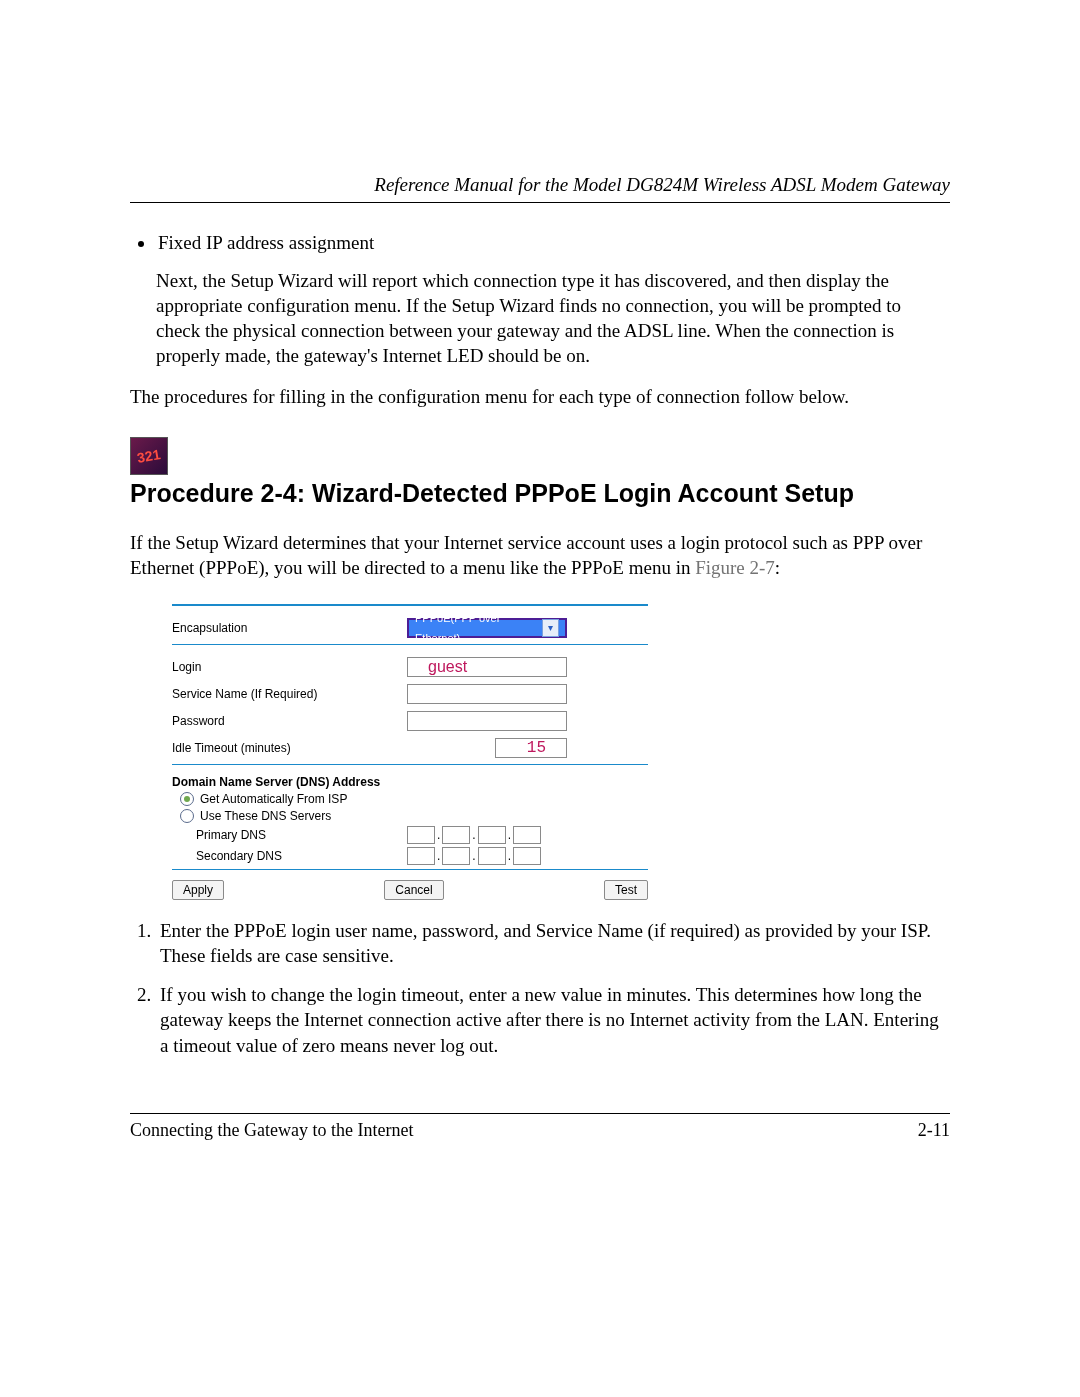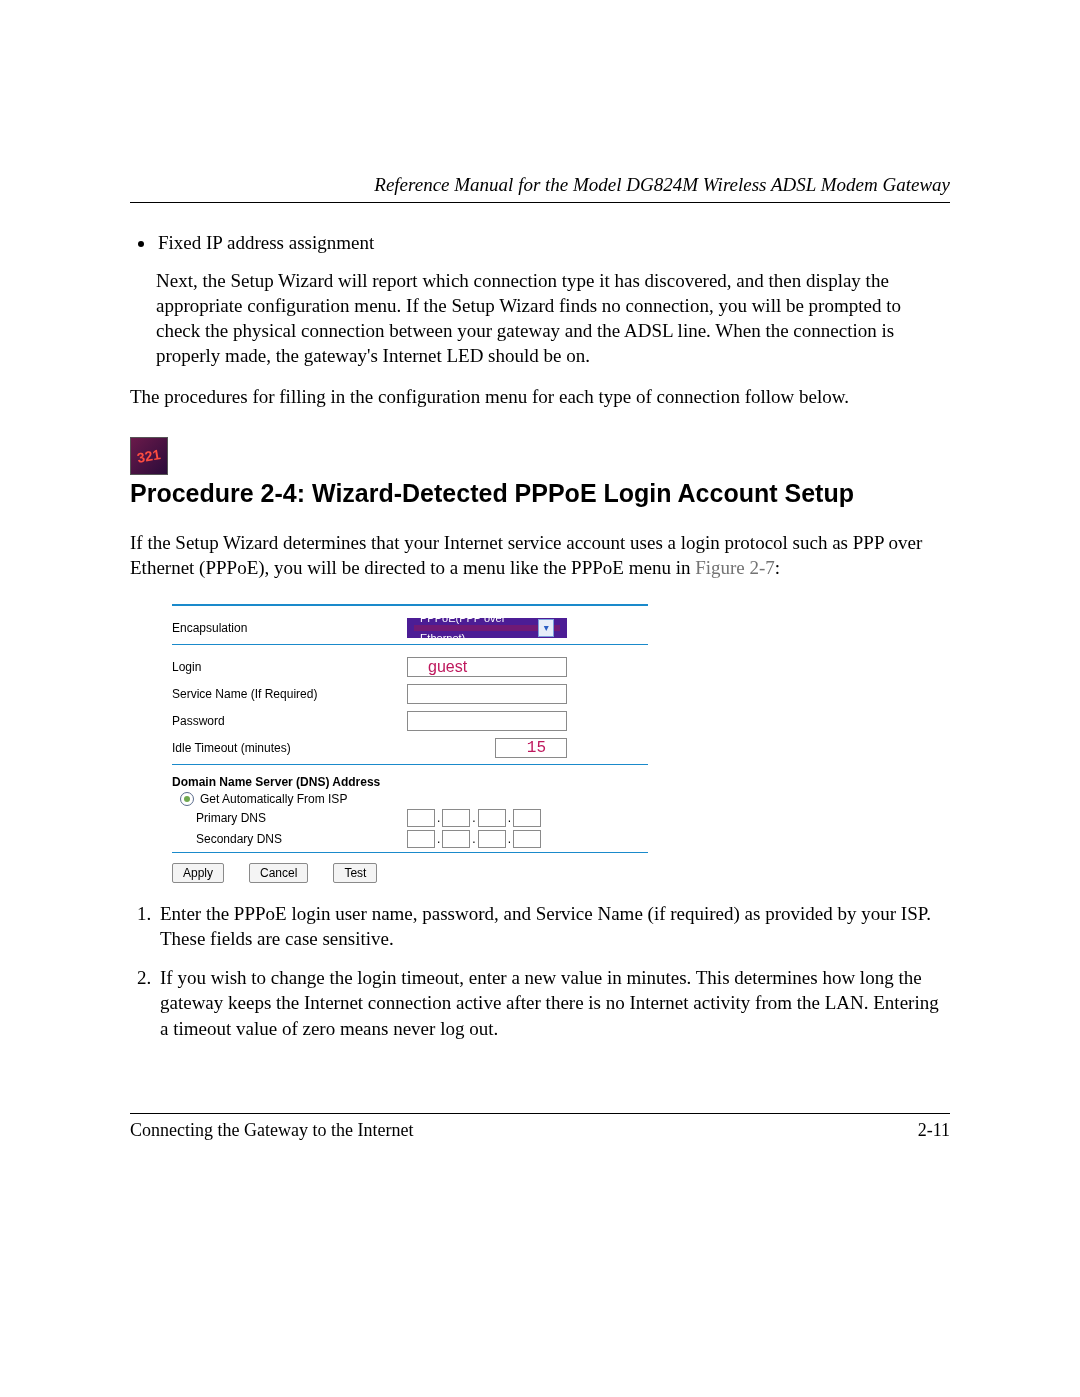--- a/index.html
+++ b/index.html
@@ -47,22 +47,22 @@
     font-family:Arial,Helvetica,sans-serif;
     font-size:12px;
     color:#000;
   }
   .fig .rule{height:2px;background:#1a8acb;margin:4px 0 10px 0;}
   .fig .rule.thin{height:1px;}
   .fig .row{display:flex;align-items:center;height:24px;margin:3px 0;}
   .fig .row .lab{flex:0 0 235px;}
   .fig .row .ctl{flex:1;display:flex;align-items:center;}
   .encap-sel{
-    background:#701a75;color:#fff;font-size:11px;
-    height:20px;line-height:20px;padding:0 6px;border:7px solid #4c1d95;
+    background:#3b82f6;color:#fff;font-size:11px;
+    height:20px;line-height:20px;padding:0 6px;border:2px solid #4c1d95;
     width:160px;box-sizing:border-box;display:flex;justify-content:space-between;align-items:center;
   }
   .encap-sel .dd{
     width:16px;height:16px;background:#e7eef9;border:1px solid #7a9fdc;
     display:flex;align-items:center;justify-content:center;color:#2b5fc3;font-size:10px;
     margin-left:4px;
   }
   .tbox{border:1px solid #8a8a8a;background:#fff;height:18px;width:118px;padding:0 20px;font-size:16px;color:#be185d;}
   .tbox.num{width:30px;text-align:right;margin-left:88px;font-family:Liberation Mono, monospace;}
   .dns-head{font-weight:bold;font-size:12px;margin-top:8px;margin-bottom:3px;}
@@ -70,21 +70,21 @@
   .radio{
     width:12px;height:12px;border:1px solid #5a6b8c;border-radius:50%;
     margin-right:6px;display:flex;align-items:center;justify-content:center;flex:0 0 12px;
   }
   .radio.on::after{content:"";width:6px;height:6px;background:#6fa84f;border-radius:50%;}
   .dns-sub{display:flex;align-items:center;margin:3px 0 3px 24px;font-size:12px;}
   .dns-sub .sublab{flex:0 0 210px;}
   .ipgroup{display:flex;align-items:center;}
   .ipgroup .oct{width:26px;height:16px;border:1px solid #8a8a8a;background:#fff;margin:0 1px;}
   .ipgroup .dot{margin:0 1px;font-size:12px;}
-  .btnbar{display:flex;justify-content:flex-start;gap:25px;margin:10px 0 0 0;}
+  .btnbar{display:flex;justify-content:space-between;gap:25px;margin:10px 0 0 0;}
   .winbtn{
     border:1px solid #8a8a8a;background:#f4f4f4;font-size:12px;
     padding:2px 10px;border-radius:2px;font-family:Arial,Helvetica,sans-serif;
   }
   .caption{
     font-family:Arial,Helvetica,sans-serif;font-weight:bold;
     font-size:16px;margin:0 0 30px 0;
   }
   ol.steps{margin:0 0 0 26px;padding:0;}
   ol.steps li{font-size:19px;line-height:1.32;margin-bottom:14px;padding-left:4px;}
@@ -164,20 +164,24 @@
 
     <div class="rule thin"></div>
 
     <div class="dns-head">Domain Name Server (DNS) Address</div>
 
     <div class="radio-row">
       <span class="radio on"></span>
       <span>Get Automatically From ISP</span>
     </div>
 
+    <div class="radio-row">
+      <span class="radio"></span>
+      <span>Use These DNS Servers</span>
+    </div>
 
     <div class="dns-sub">
       <div class="sublab">Primary DNS</div>
       <div class="ipgroup">
         <span class="oct"></span>
           <span class="dot">.</span>
         <span class="oct"></span>
           <span class="dot">.</span>
         <span class="oct"></span>
           <span class="dot">.</span>

